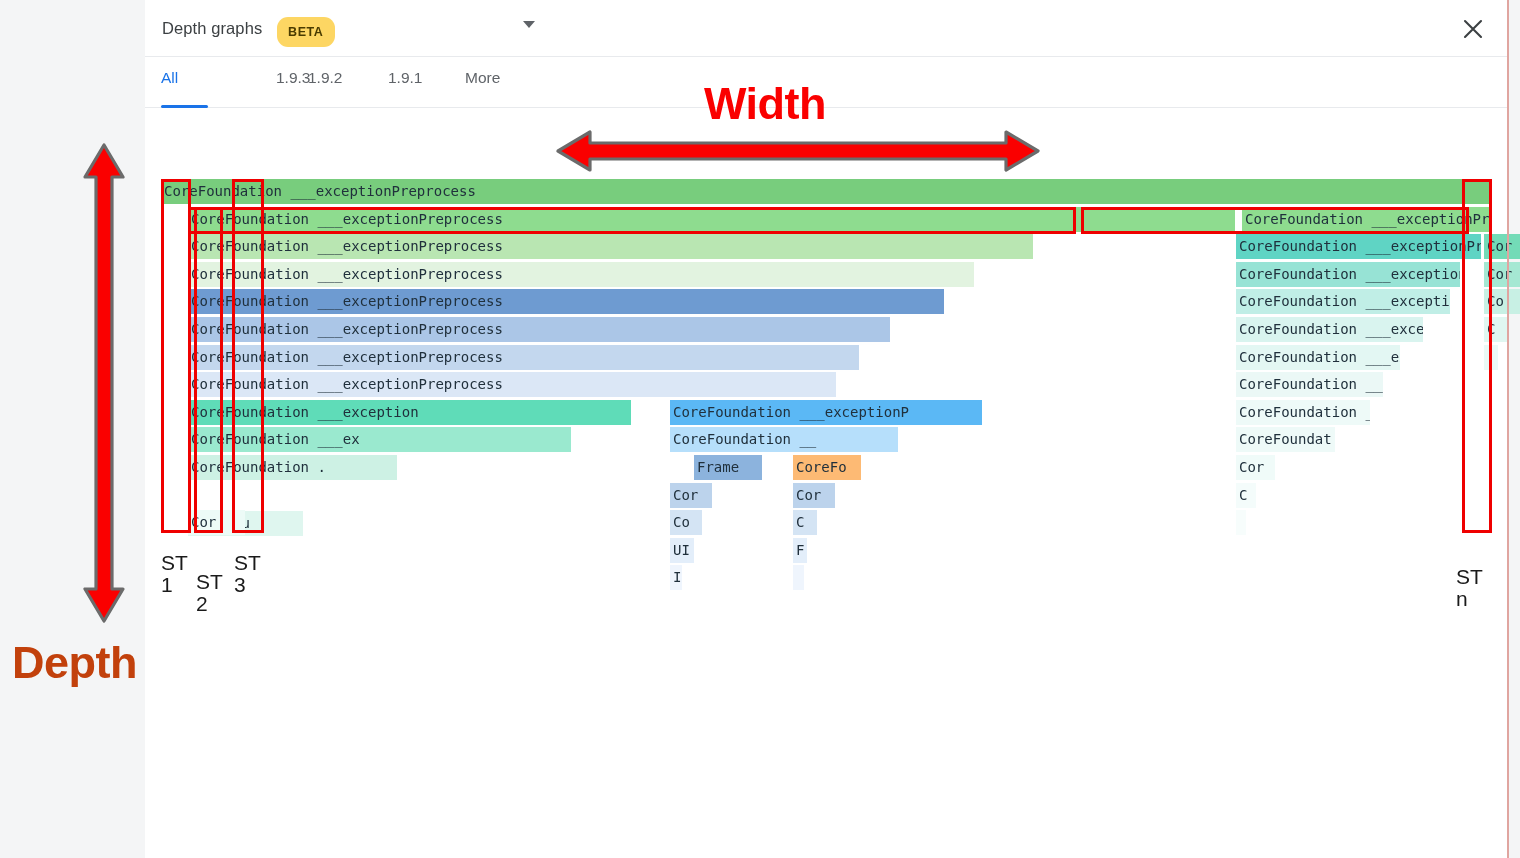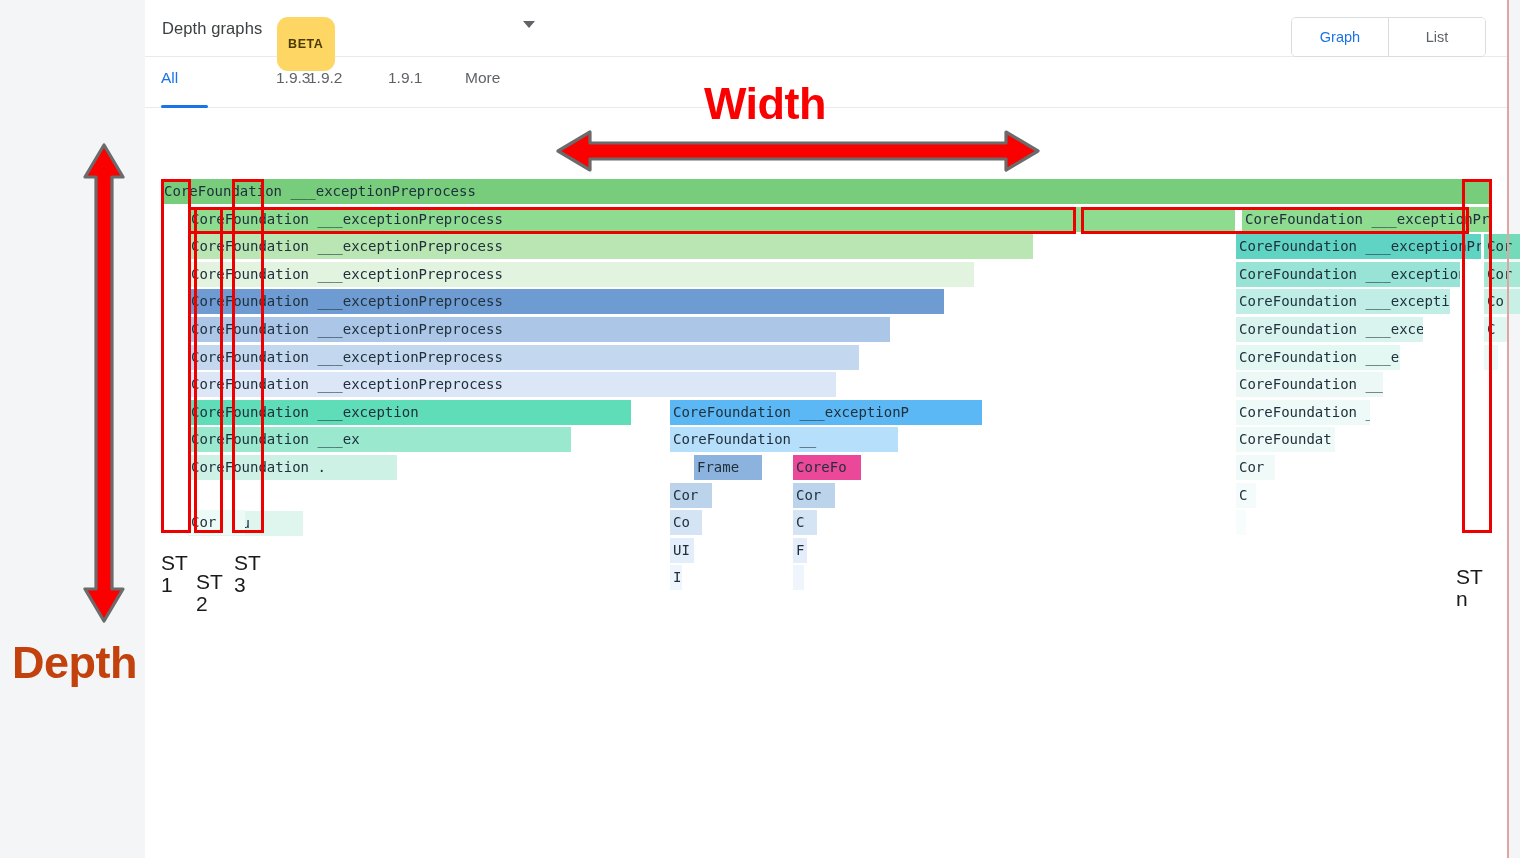--- a/index.html
+++ b/index.html
@@ -24,21 +24,21 @@
     border-bottom:1px solid #e8eaed;box-sizing:border-box;
   }
   #panel-title{
     position:absolute;left:17px;top:19px;
     font-size:16.5px;color:#3c4043;letter-spacing:.1px;
   }
   #beta-badge{
     position:absolute;left:132px;top:17px;
     background:#fdd663;color:#4a3b00;
     font-size:12.5px;font-weight:bold;letter-spacing:.6px;
-    padding:20px 11px;border-radius:11px;
+    padding:8px 11px;border-radius:11px;
   }
   #close-icon{
     position:absolute;right:23px;top:17px;width:24px;height:24px;
     cursor:pointer;
   }
   
   #tabsbar{
     position:absolute;left:0;top:57px;width:100%;height:51px;
     border-bottom:1px solid #e8eaed;box-sizing:border-box;text-align:right;
   }
@@ -117,24 +117,20 @@
   <div id="tabsbar">
       <div class="tab active" style="left: 16px;">All</div>
       <div class="tab" style="left: 83px; margin-left: 48px;">1.9.3</div>
       <div class="tab" style="left: 163px;">1.9.2</div>
       <div class="tab" style="left: 243px;">1.9.1</div>
       <div class="tab" style="left: 320px;">More</div>
     </div>
   <div id="tab-underline"></div>
   <div id="more-caret" style="left: 378px;"></div>
 
-  <div id="viewtoggle">
-      <div class="vt active">Graph</div>
-      <div class="vt">List</div>
-    </div>
 
   <div id="flame">
       <div class="frame" style="left: 0px; top: 0px; width: 1330px; background: rgb(120, 205, 125);">CoreFoundation ___exceptionPreprocess</div>
       <div class="frame" style="left: 27px; top: 27.6px; width: 1047px; background: rgb(142, 220, 143);">CoreFoundation ___exceptionPreprocess</div>
       <div class="frame" style="left: 1081px; top: 27.6px; width: 249px; background: rgb(142, 220, 143);">CoreFoundation ___exceptionPreprocess</div>
       <div class="frame" style="left: 27px; top: 55.2px; width: 845px; background: rgb(185, 230, 178);">CoreFoundation ___exceptionPreprocess</div>
       <div class="frame" style="left: 1075px; top: 55.2px; width: 245px; background: rgb(95, 212, 196);">CoreFoundation ___exceptionPrepr</div>
       <div class="frame" style="left: 1323px; top: 55.2px; width: 55px; background: rgb(115, 219, 183);">Cor</div>
       <div class="frame" style="left: 27px; top: 82.8px; width: 786px; background: rgb(226, 243, 224);">CoreFoundation ___exceptionPreprocess</div>
       <div class="frame" style="left: 1075px; top: 82.8px; width: 224px; background: rgb(151, 227, 213);">CoreFoundation ___exception</div>
@@ -151,21 +147,21 @@
       <div class="frame" style="left: 27px; top: 193.2px; width: 648px; background: rgb(219, 231, 246);">CoreFoundation ___exceptionPreprocess</div>
       <div class="frame" style="left: 1075px; top: 193.2px; width: 147px; background: rgb(235, 248, 246);">CoreFoundation ___e</div>
       <div class="frame" style="left: 27px; top: 220.8px; width: 443px; background: rgb(95, 220, 184);">CoreFoundation ___exception</div>
       <div class="frame" style="left: 509px; top: 220.8px; width: 312px; background: rgb(91, 184, 245);">CoreFoundation ___exceptionP</div>
       <div class="frame" style="left: 1075px; top: 220.8px; width: 134px; background: rgb(238, 250, 248);">CoreFoundation _</div>
       <div class="frame" style="left: 27px; top: 248.4px; width: 383px; background: rgb(154, 233, 207);">CoreFoundation ___ex</div>
       <div class="frame" style="left: 509px; top: 248.4px; width: 228px; background: rgb(182, 223, 251);">CoreFoundation __</div>
       <div class="frame" style="left: 1075px; top: 248.4px; width: 99px; background: rgb(238, 250, 248);">CoreFoundat</div>
       <div class="frame" style="left: 27px; top: 276px; width: 209px; background: rgb(205, 241, 228);">CoreFoundation .</div>
       <div class="frame" style="left: 509px; top: 276px; width: 68px; background: rgb(140, 179, 221); margin-left: 24px;">Frame</div>
-      <div class="frame" style="left: 632px; top: 276px; width: 68px; background: #ec4899;">CoreFo</div>
+      <div class="frame" style="left: 632px; top: 276px; width: 68px; background: #fdba74;">CoreFo</div>
       <div class="frame" style="left: 1075px; top: 276px; width: 39px; background: rgb(240, 251, 249);">Cor</div>
       <div class="frame" style="left: 27px; top: 303.6px; width: 115px; background: rgb(223, 246, 239); margin-top: 28px;">CoreFou</div>
       <div class="frame" style="left: 509px; top: 303.6px; width: 42px; background: rgb(188, 211, 236);">Cor</div>
       <div class="frame" style="left: 632px; top: 303.6px; width: 42px; background: rgb(188, 211, 236);">Cor</div>
       <div class="frame" style="left: 1075px; top: 303.6px; width: 20px; background: rgb(244, 252, 251);">C</div>
       <div class="frame" style="left: 27px; top: 331.2px; width: 57px; background: rgb(237, 251, 247);">Cor</div>
       <div class="frame" style="left: 509px; top: 331.2px; width: 32px; background: rgb(212, 228, 244);">Co</div>
       <div class="frame" style="left: 632px; top: 331.2px; width: 24px; background: rgb(212, 228, 244);">C</div>
       <div class="frame" style="left: 1075px; top: 331.2px; width: 10px; background: rgb(247, 253, 252);"></div>
       <div class="frame" style="left: 509px; top: 358.8px; width: 24px; background: rgb(227, 238, 250);">UI</div>

